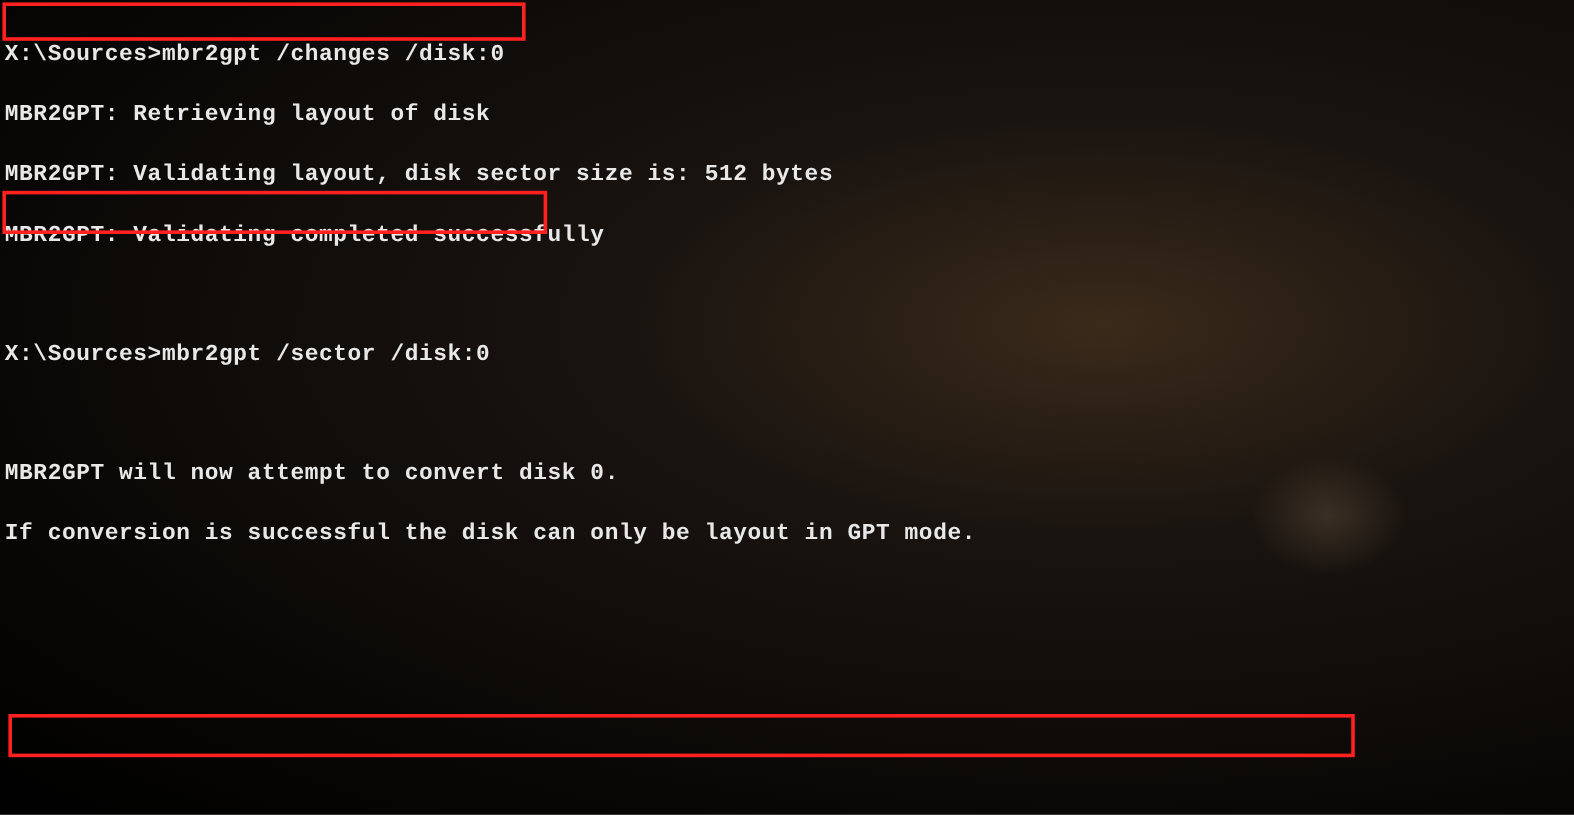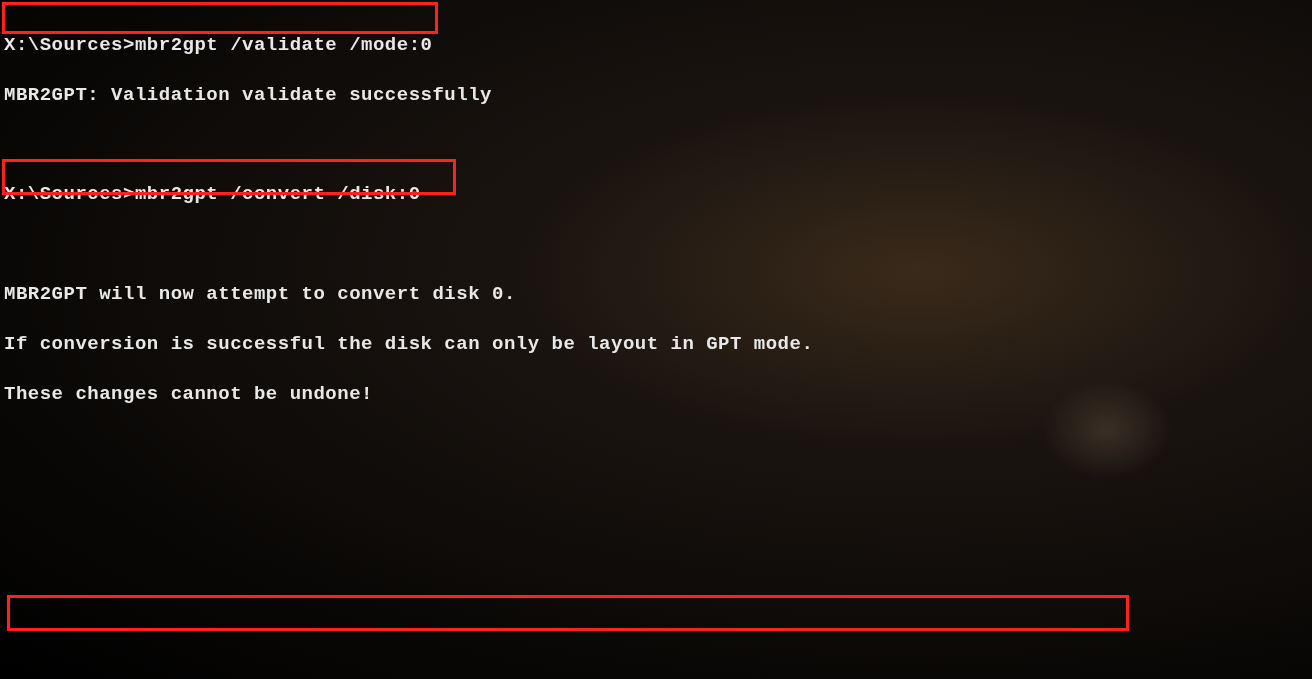--- a/index.html
+++ b/index.html
@@ -61,28 +61,29 @@
       width: 130px;
       height: 100px;
       background: radial-gradient(ellipse, rgba(160,130,100,0.25) 0%, transparent 70%);
       pointer-events: none;
     }
   </style>
 </head>
 <body>
 
 <div class="terminal-output">
-<span class="line"><span>X:\Sources&gt;</span><span>mbr2gpt /validate /mode:0</span></span>
-<span class="line">MBR2GPT: Validation validate successfully</span>
+<span class="line"><span>X:\Sources&gt;</span><span>mbr2gpt /changes /disk:0</span></span>
+<span class="line">MBR2GPT: Retrieving layout of disk</span>
+<span class="line">MBR2GPT: Validating layout, disk sector size is: 512 bytes</span>
+<span class="line">MBR2GPT: Validating completed successfully</span>
 <div class="blank-line"></div>
-<span class="line"><span>X:\Sources&gt;</span><span>mbr2gpt /convert /disk:0</span></span>
+<span class="line"><span>X:\Sources&gt;</span><span>mbr2gpt /sector /disk:0</span></span>
 <div class="blank-line"></div>
 <span class="line">MBR2GPT will now attempt to convert disk 0.</span>
 <span class="line">If conversion is successful the disk can only be layout in GPT mode.</span>
-<span class="line">These changes cannot be undone!</span>
 <div class="blank-line"></div>
 
 
 
 
 
 
 
 
 

